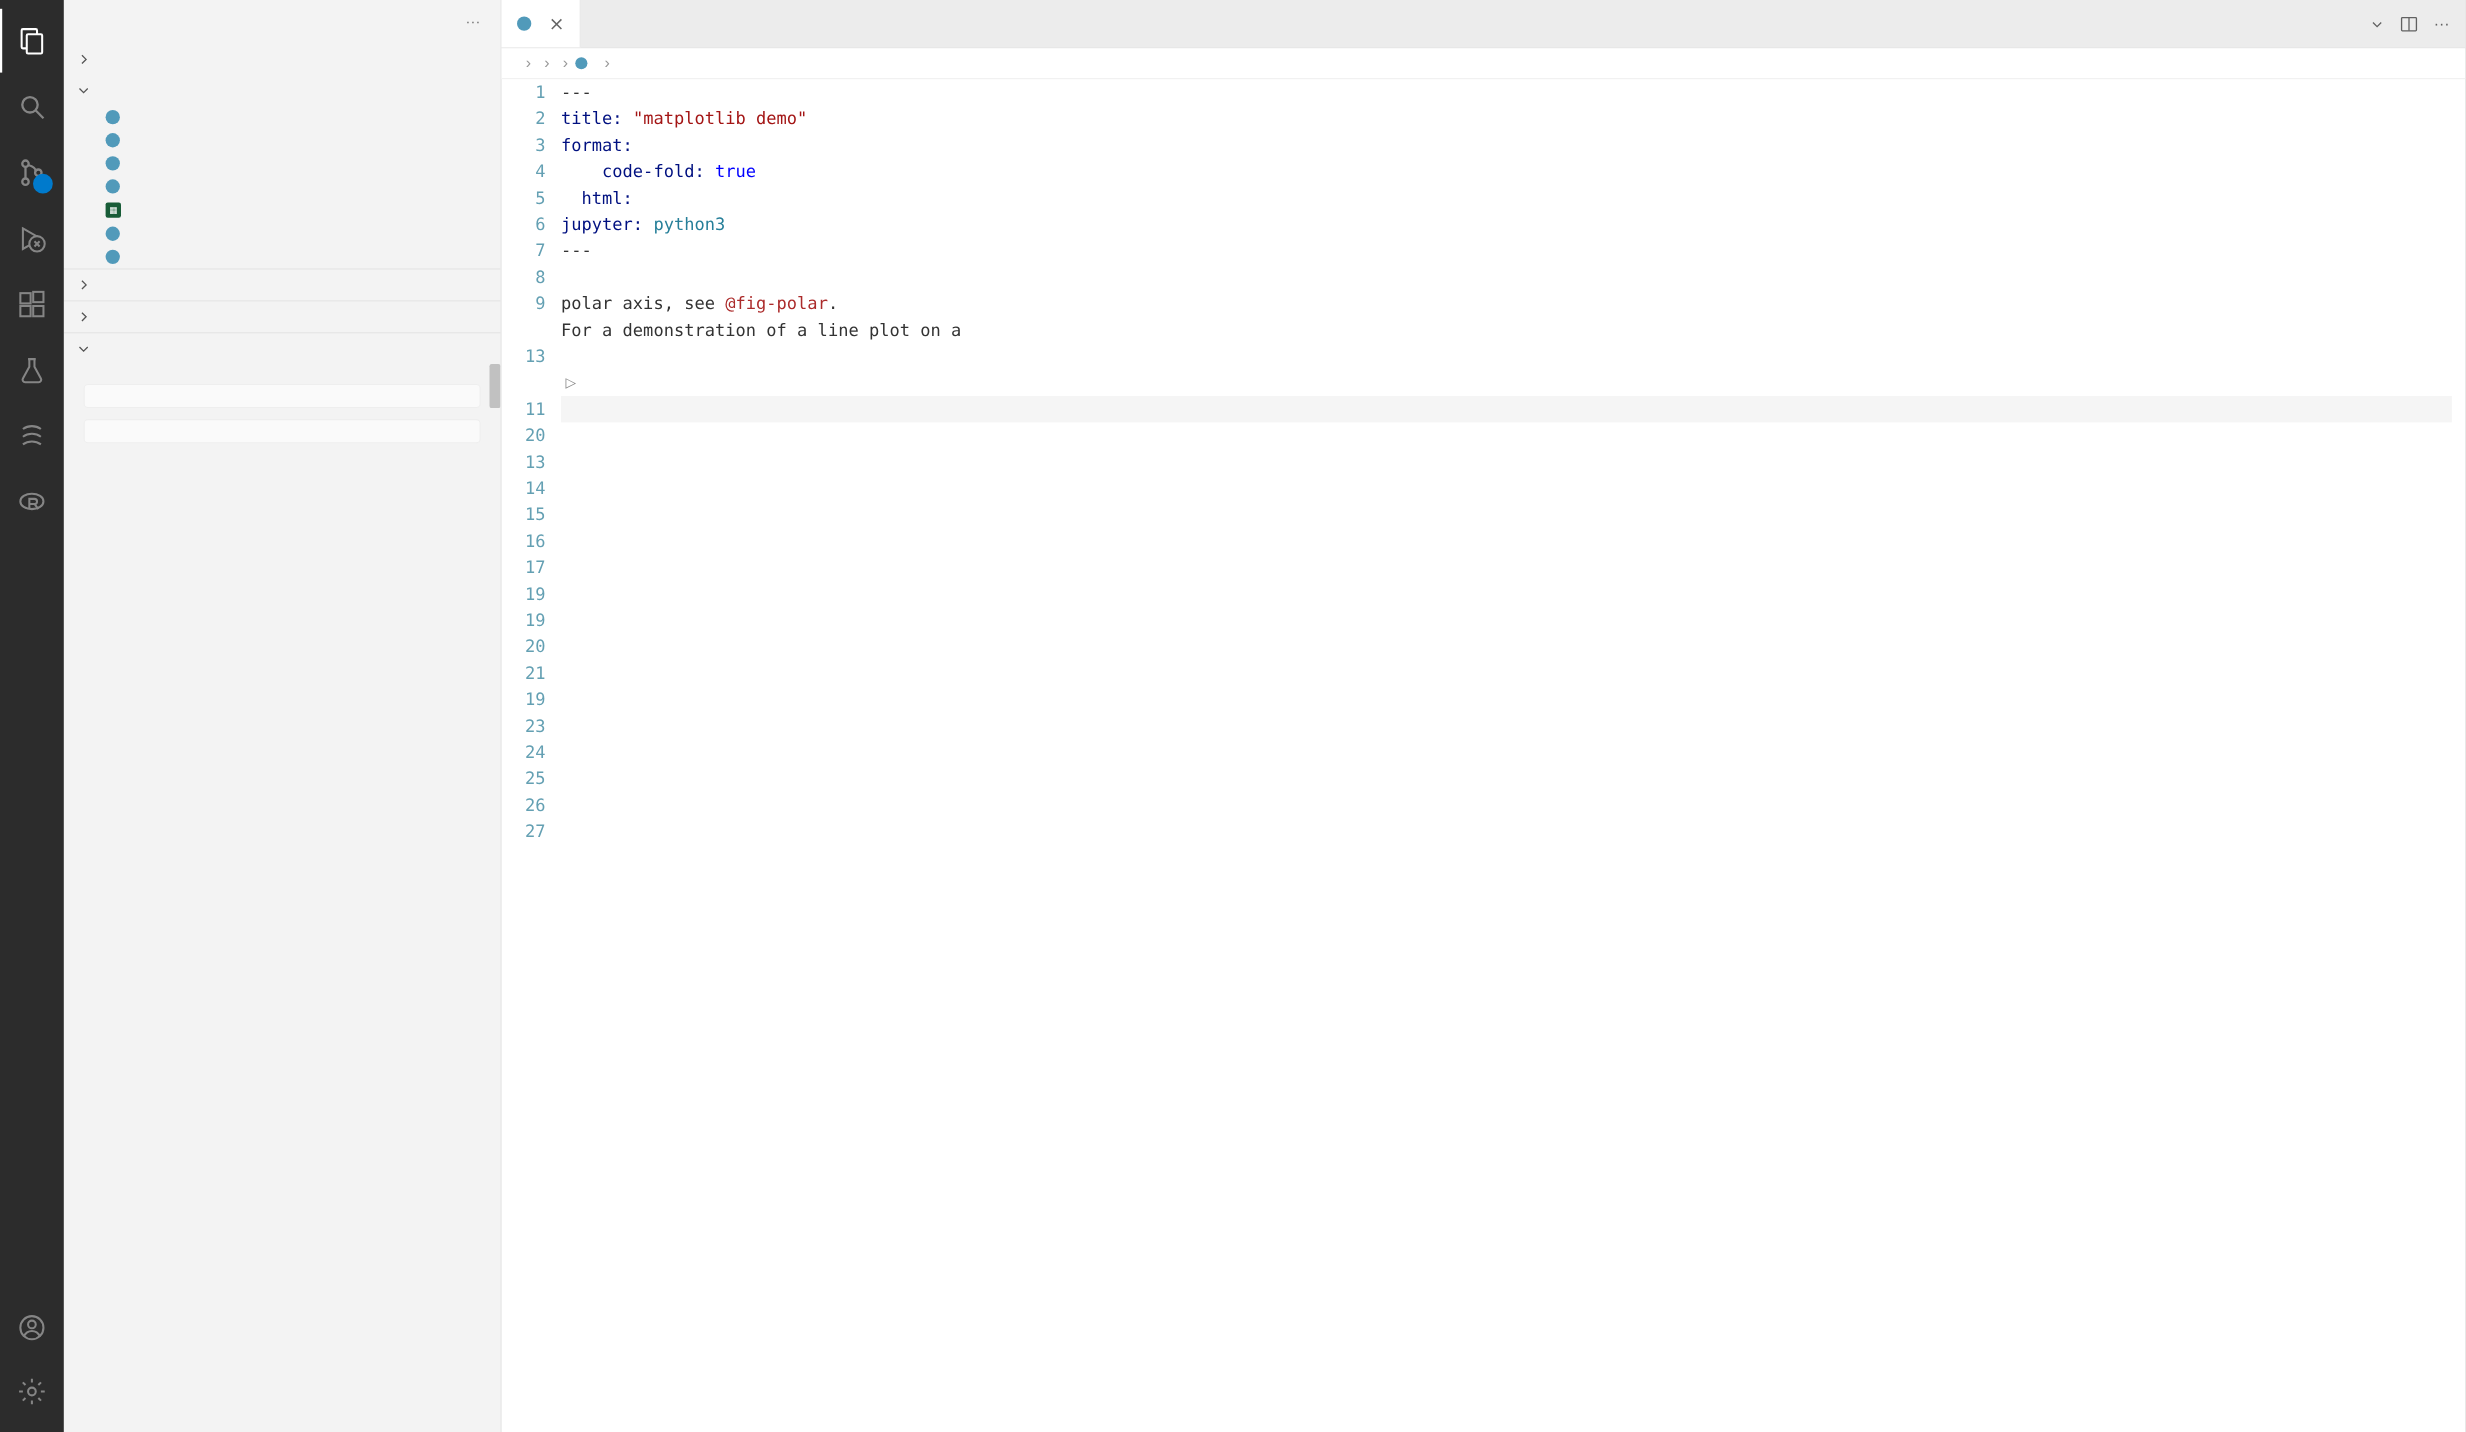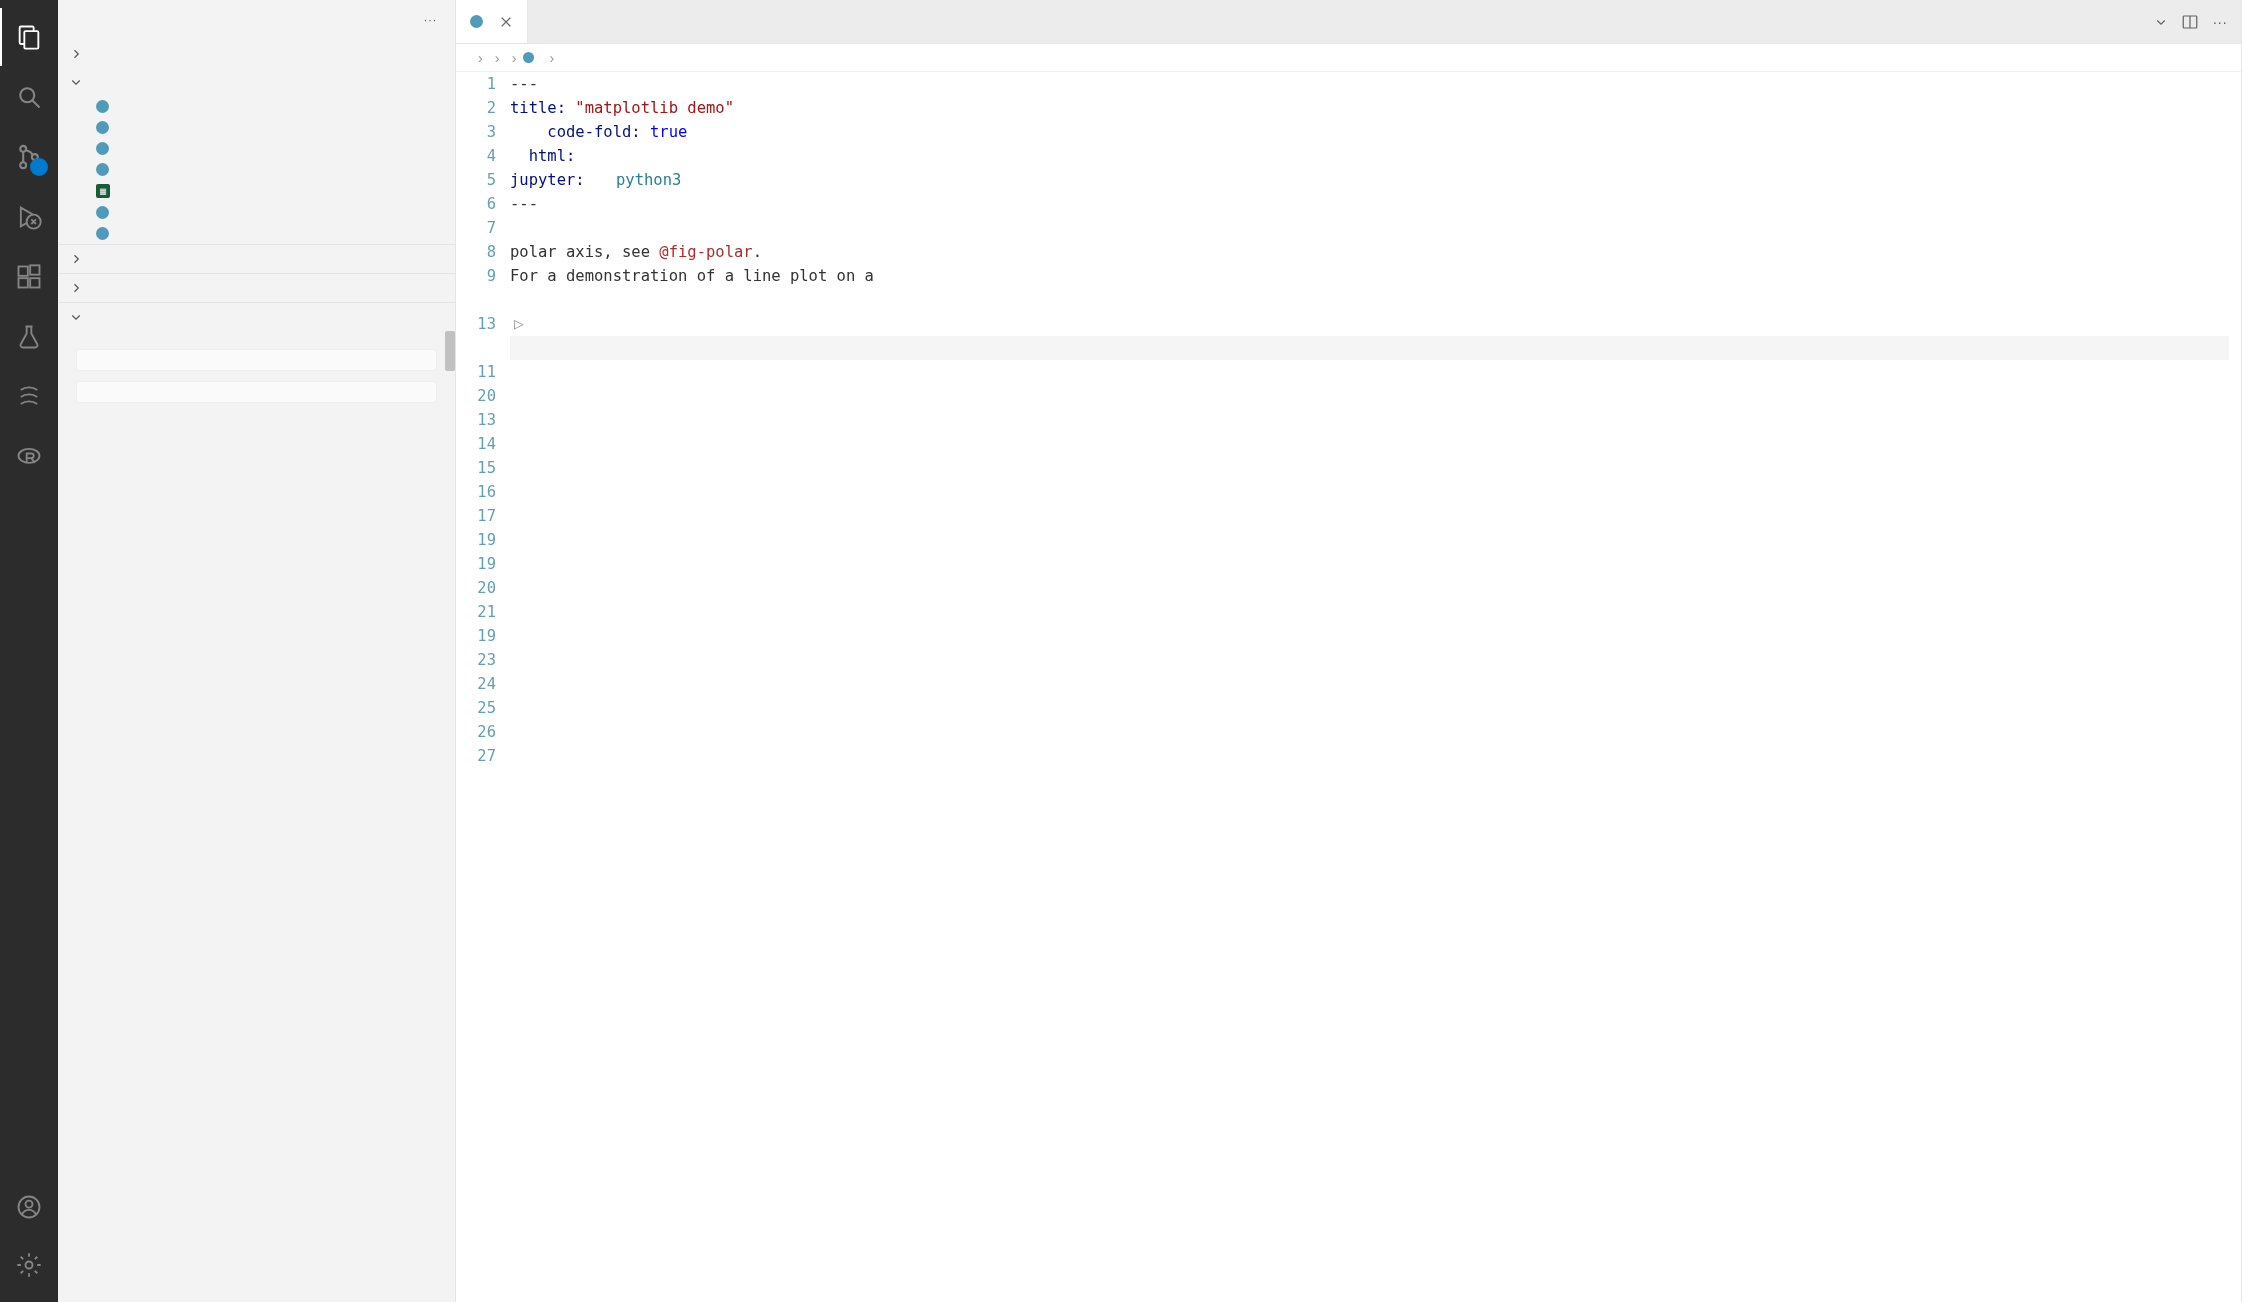--- a/index.html
+++ b/index.html
@@ -48,21 +48,21 @@
 .gutter .ln { height: 24px; }
 .code-lines { flex: 1; padding-right: 12px; position: relative; }
 .code-lines .line { height: 24px; white-space: pre; }
 .codelens { height: 24px; font-size: 12.5px; color: #888; font-family: -apple-system, sans-serif; padding-left: 4px; display: flex; align-items: center; gap: 6px; }
 .codelens .play { color: #888; }
 .code-block-bg { background: #f5f5f5; }
 .tok-str { color: #a31515; }
 .tok-key { color: #001080; text-align: right; }
 .tok-bool { color: #0000ff; }
 .tok-ref { color: #a31515; opacity: .9; }
-.tok-mod { color: #267f99; margin-left: 22px; }
+.tok-mod { color: #267f99; }
 .tok-tick { color: #666; }
 
 .iconbtn { display: inline-flex; align-items: center; justify-content: center; cursor: pointer; }
 </style>
 </head>
 <body>
 
 <div class="app">
 
   <div class="activity-bar">
@@ -288,20 +288,21 @@
           <div class="ln">19</div>
           <div class="ln">23</div>
           <div class="ln">24</div>
           <div class="ln">25</div>
           <div class="ln">26</div>
           <div class="ln">27</div>
       </div>
       <div class="code-lines">
 <div class="line">---</div>
 <div class="line"><span class="tok-key">title:</span> <span class="tok-str">"matplotlib demo"</span></div>
+<div class="line"><span class="tok-key">format:</span></div>
 <div class="line">    <span class="tok-key">code-fold:</span> <span class="tok-bool">true</span></div>
 <div class="line">  <span class="tok-key">html:</span></div>
 <div class="line"><span class="tok-key">jupyter:</span> <span class="tok-mod">python3</span></div>
 <div class="line">---</div>
 <div class="line"> </div>
 <div class="line">polar axis, see <span class="tok-ref">@fig-polar</span>.</div>
 <div class="line">For a demonstration of a line plot on a</div>
 <div class="line"> </div>
 <div class="codelens">
             <span class="play">▷</span>

